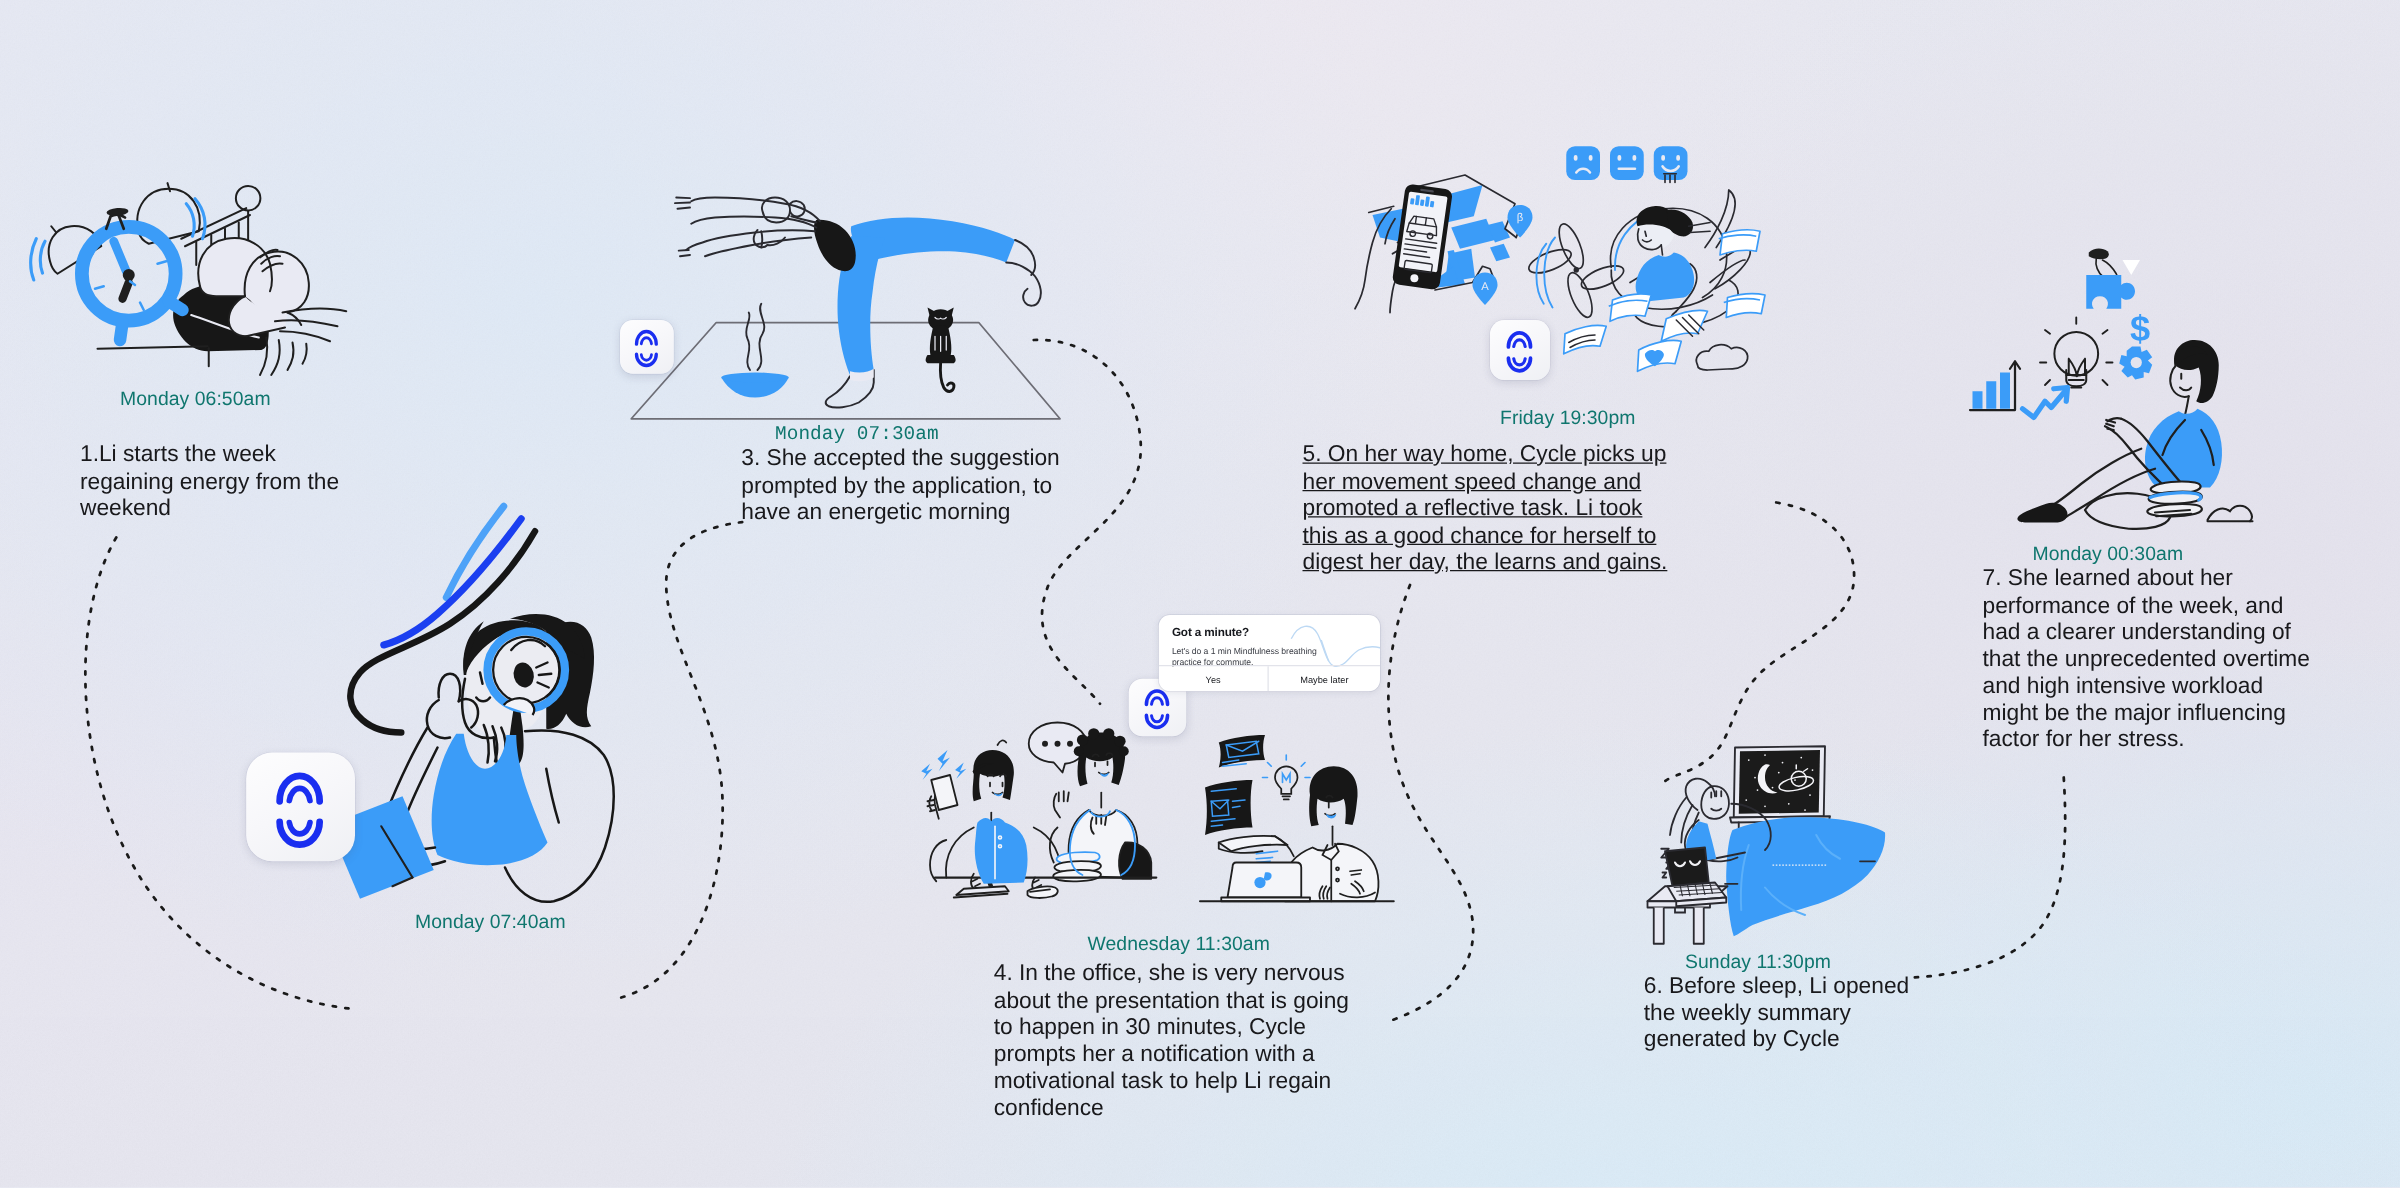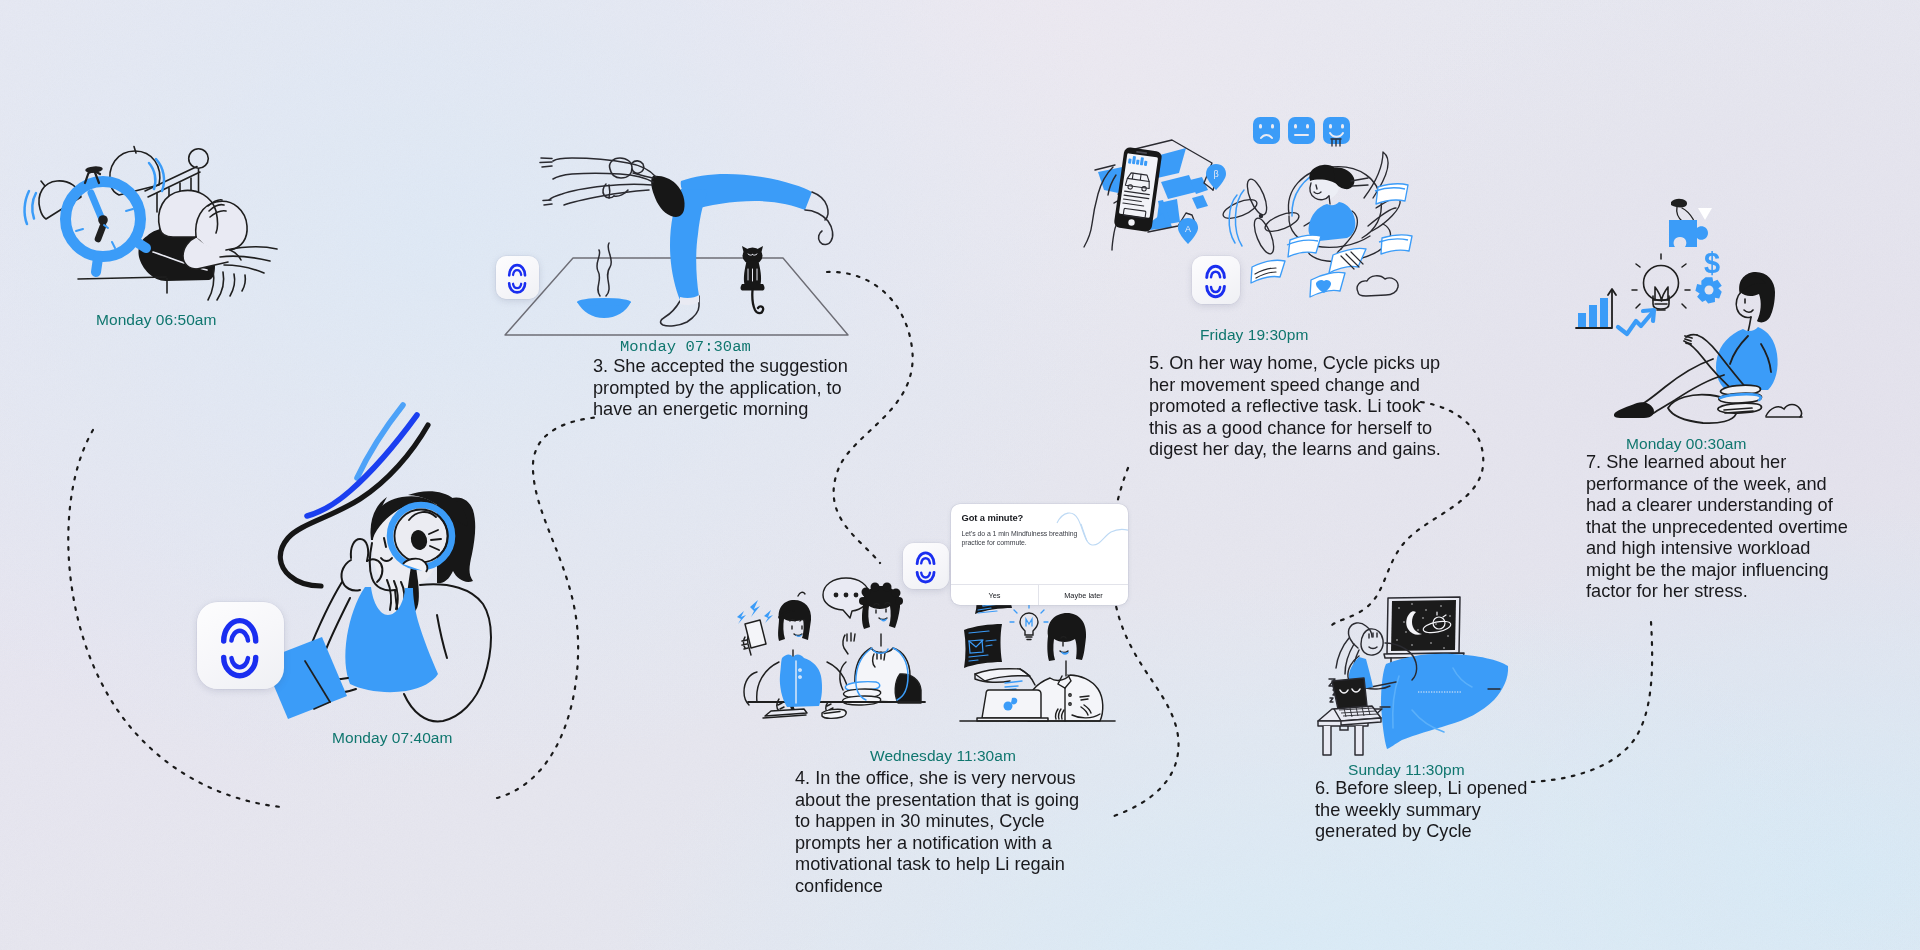--- a/index.html
+++ b/index.html
@@ -761,36 +761,41 @@
     <svg width="46" height="46" viewBox="0 0 100 100">
       <g fill="none" stroke="#1a2ef0" stroke-linecap="round">
         <path d="M30.7,44.9 A18.4,23.5 0 0 1 67.5,44.9" stroke-width="6.2"></path>
         <path d="M39.6,44.2 A9.7,14 0 0 1 58.6,44.2" stroke-width="5.2"></path>
         <path d="M30.7,63.7 A18.4,21 0 0 0 67.5,63.7" stroke-width="6.2"></path>
         <path d="M39.6,64.5 A9.7,13 0 0 0 58.6,64.5" stroke-width="5.2"></path>
       </g>
     </svg>
   </div>
 
-  <div class="notif-card" style="left:927px;top:504px;width:177px;height:101px;margin-left:24px;">
+  <div class="notif-card" style="left:927px;top:492px;width:177px;height:61px;">
     <svg class="notif-wave" width="177" height="60" viewBox="0 0 177 60">
       <path d="M106,19 C112,7 122,6 127,15 C132,24 134,40 141,41 C149,42 153,32 160,28 C168,24 174,25 180,27" fill="none" stroke="#bdd9f4" stroke-width="1.1"></path>
       <path d="M130,20 C132,26 134,32 136,37" fill="none" stroke="#bdd9f4" stroke-width="1.1"></path>
     </svg>
     <div class="notif-title">Got a minute?</div>
     <div class="notif-body">Let's do a 1 min Mindfulness breathing practice for commute.</div>
     <div class="notif-actions">
       <div class="notif-btn">Yes</div>
       <div class="notif-btn">Maybe later</div>
     </div>
   </div>
 
   <div class="step" style="left:96px;top:311px;">
     <div class="time">Monday 06:50am</div>
   </div>
+  <div class="step desc" style="left:64px;top:353px;">
+      <div>1.Li starts the week</div>
+      <div>regaining energy from the</div>
+      <div>weekend</div>
+    </div>
 
   <div class="step" style="left:332px;top:729px;">
     <div class="time">Monday 07:40am</div>
   </div>
 
   <div class="step" style="left:620px;top:338px;font-family:Liberation Mono, monospace;">
     <div class="time">Monday 07:30am</div>
   </div>
   <div class="step desc" style="left:593px;top:356px;">
       <div>3. She accepted the suggestion</div>
@@ -806,21 +811,21 @@
       <div>about the presentation that is going</div>
       <div>to happen in 30 minutes, Cycle</div>
       <div>prompts her a notification with a</div>
       <div>motivational task to help Li regain</div>
       <div>confidence</div>
     </div>
 
   <div class="step" style="left:1200px;top:326px;">
     <div class="time">Friday 19:30pm</div>
   </div>
-  <div class="step desc" style="left:1149px;top:353px;">
+  <div class="step desc" style="left:1042px;top:353px;text-decoration:underline;">
       <div>5. On her way home, Cycle picks up</div>
       <div>her movement speed change and</div>
       <div>promoted a reflective task. Li took</div>
       <div>this as a good chance for herself to</div>
       <div>digest her day, the learns and gains.</div>
     </div>
 
   <div class="step" style="left:1348px;top:761px;">
     <div class="time">Sunday 11:30pm</div>
   </div>

